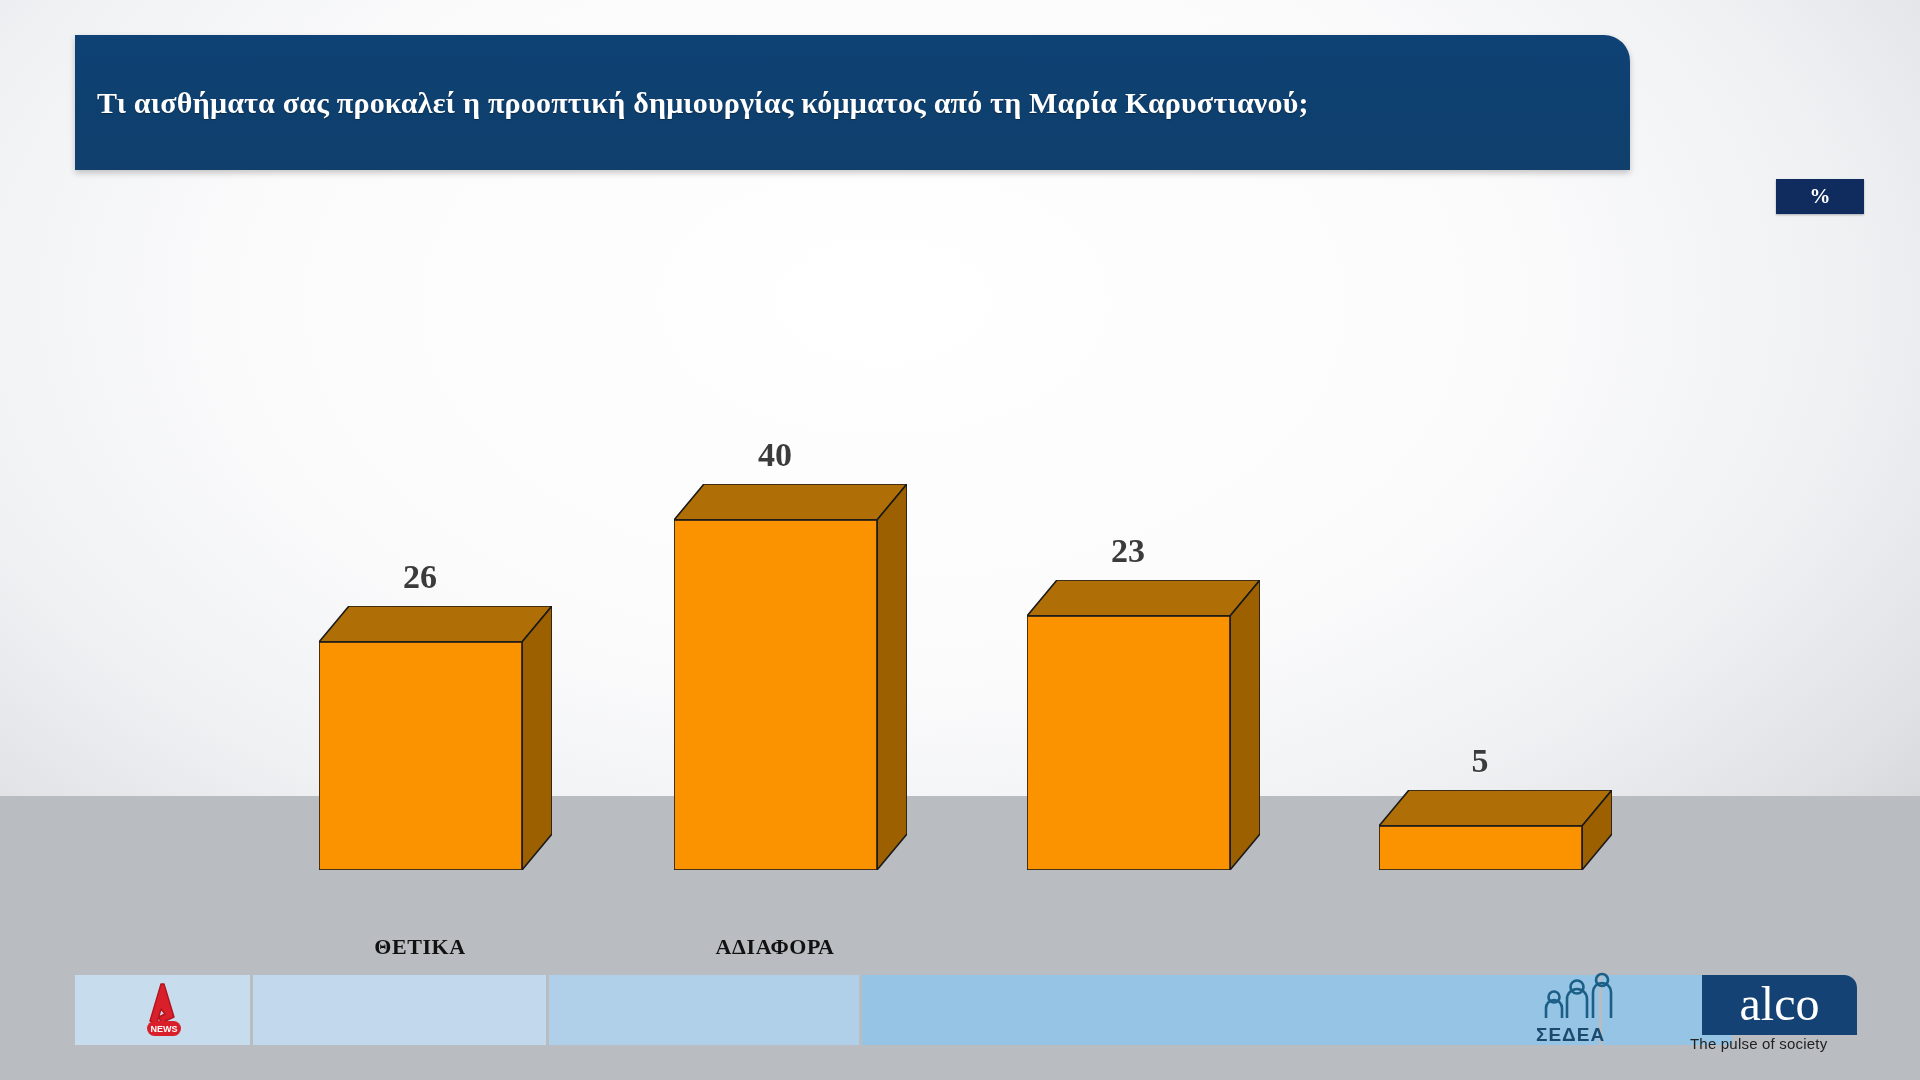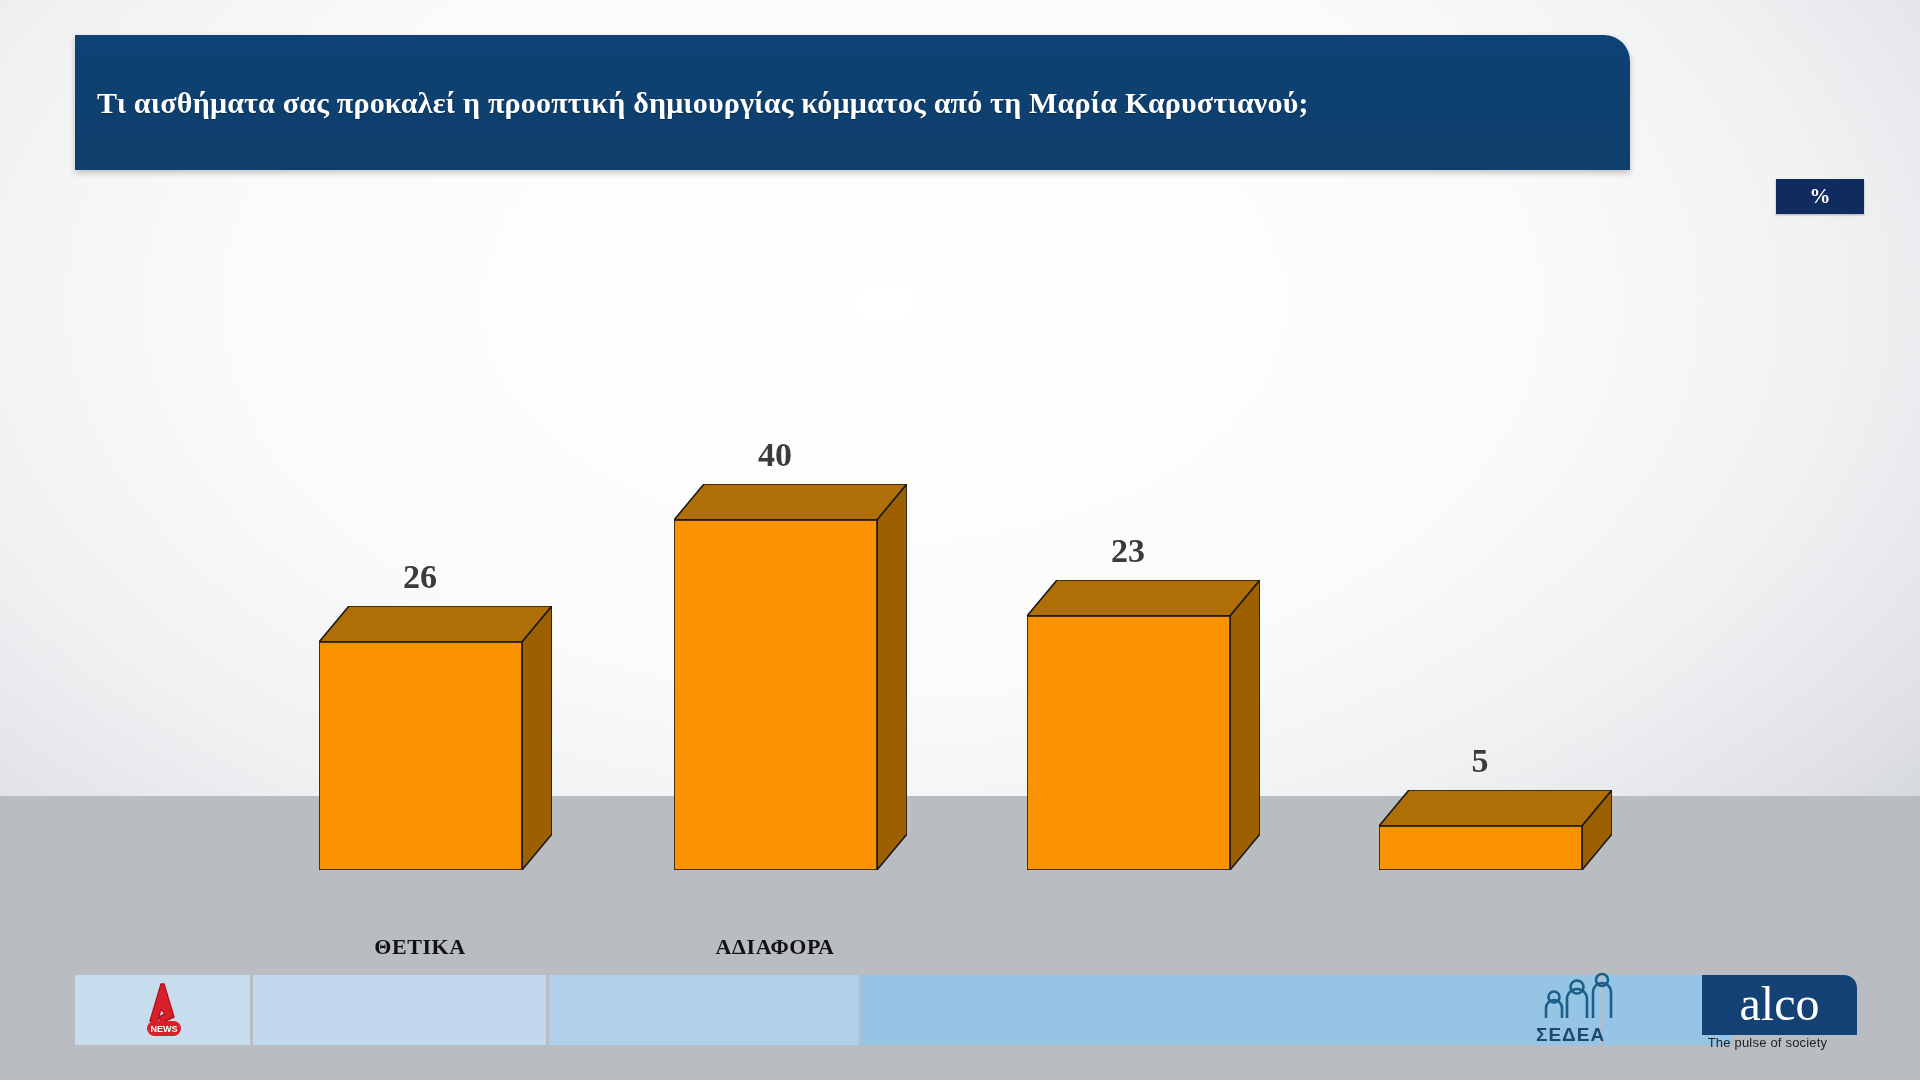--- a/index.html
+++ b/index.html
@@ -77,22 +77,22 @@
     background:#144274;border-top-right-radius:13px;
     display:flex;align-items:center;justify-content:center;margin-left:12px;
   }
   #alcoword{
     color:#ffffff;font-family:"Liberation Serif",serif;
     font-size:48px;font-weight:normal;line-height:1;
     letter-spacing:0px;margin-top:-3px;
   }
   #alcotag{
     position:absolute;left:1690px;top:60px;width:155px;
-    text-align:center;color:#222;font-family:"Liberation Sans",sans-serif;
-    font-size:13px;letter-spacing:.2px;
+    color:#222;font-family:"Liberation Sans",sans-serif;
+    font-size:15px;letter-spacing:.2px;
   }
   #sedea{position:absolute;left:1536px;top:-5px;width:96px;}
   #sedeaword{
     color:#1b4a6e;font-family:"Liberation Sans",sans-serif;
     font-weight:bold;font-size:19px;letter-spacing:1px;margin-top:-2px;
   }
   #anews{position:absolute;left:130px;top:6px;width:70px;height:58px;}
 </style>
 </head>
 <body>

